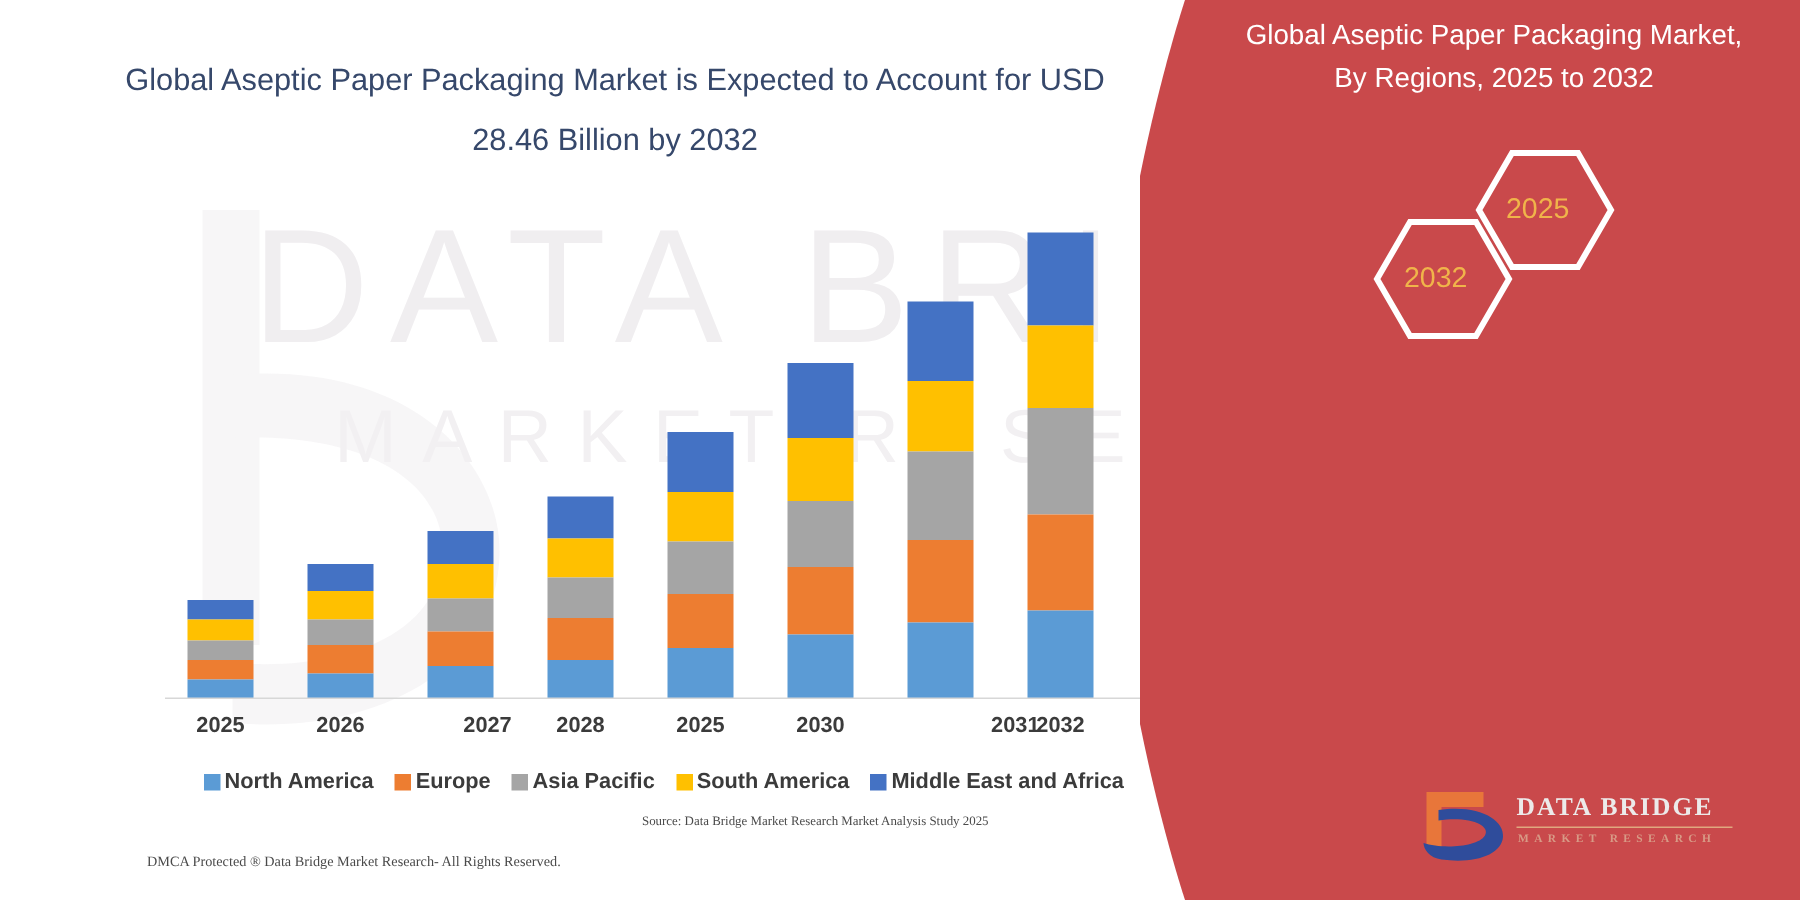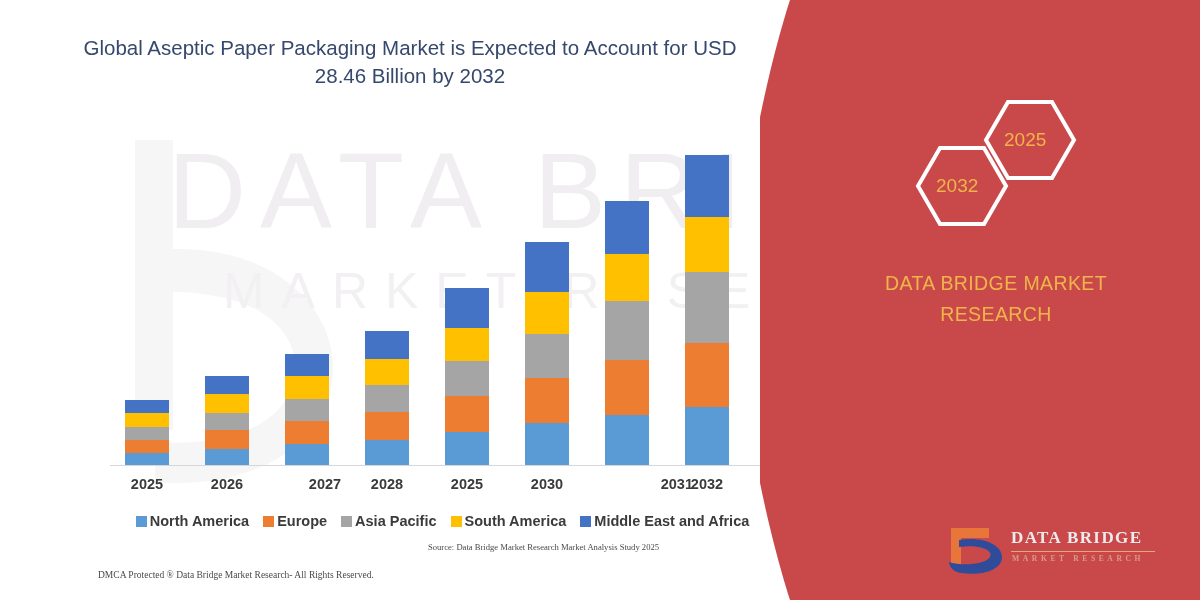--- a/index.html
+++ b/index.html
@@ -62,21 +62,21 @@
   }
 
   
   .title {
     position: absolute;
     left: 60px;
     top: 34px;
     width: 700px;
     text-align: center;
     font-size: 20.5px;
-    line-height: 28px;
+    line-height: 40px;
     color: #36486b;
     font-family: "Liberation Sans", sans-serif;
   }
 
   .plot {
     position: absolute;
     left: 110px;
     top: 120px;
     width: 660px;
     height: 346px;
@@ -356,34 +356,34 @@
     </div>
 
   <div class="footer-left">DMCA Protected ® Data Bridge Market Research-  All Rights Reserved.</div>
   <div class="footer-right">Source: Data Bridge Market Research  Market Analysis Study 2025</div>
 
   <div class="panel">
     <svg class="panel-shape" width="440" height="600" viewBox="0 0 440 600">
       <path d="M440 0 L30 0 C30 0 -20 150 -20 300 C-20 450 30 600 30 600 L440 600 Z" fill="#C9494B"></path>
     </svg>
 
+    <div class="panel-title">
+      <span>Global Aseptic Paper Packaging</span>
+      <span>Market, By Regions, 2025 to 2032</span>
+    </div>
 
     <div class="hexwrap">
       <svg width="200" height="140" viewBox="0 0 200 140">
         <polygon points="108,6 152,6 174,44 152,82 108,82 86,44" fill="none" stroke="#ffffff" stroke-width="4"></polygon>
         <polygon points="40,52 84,52 106,90 84,128 40,128 18,90" fill="none" stroke="#ffffff" stroke-width="4"></polygon>
       </svg>
       <div class="hex-label" style="left:104px; top:33px;">2025</div>
       <div class="hex-label" style="left:36px; top:79px;">2032</div>
     </div>
 
-    <div class="brand">
-      <span>DATA BRIDGE MARKET</span><br>
-      <span>RESEARCH</span>
-    </div>
 
     <div class="logo">
       <svg width="62" height="56" viewBox="0 0 62 56" style="position:absolute;left:0;top:2px;">
         <path d="M6 6 L44 6 L44 16 L16 16 L16 44 L6 44 Z" fill="#E8763A"></path>
         <path d="M14 18 C40 14 58 24 57 36 C56 48 38 54 16 51 C8 50 4 44 4 40 C16 44 40 43 45 35 C49 28 34 22 14 25 Z" fill="#2F4C9B"></path>
       </svg>
       <div class="logo-text-main">DATA BRIDGE</div>
       <div class="logo-rule"></div>
       <div class="logo-text-sub">MARKET RESEARCH</div>
     </div>

